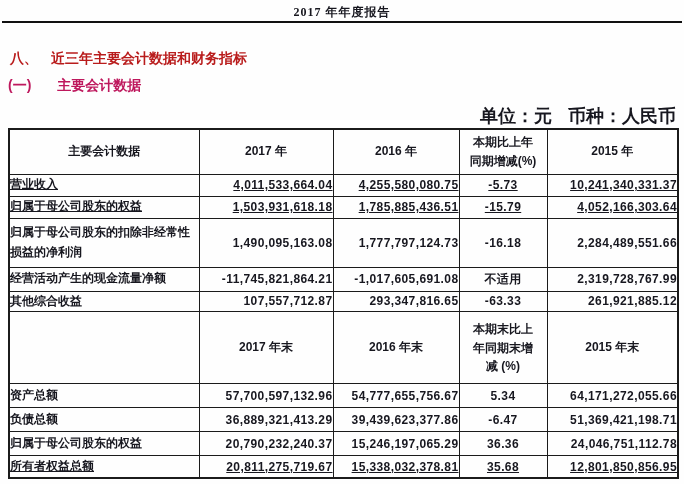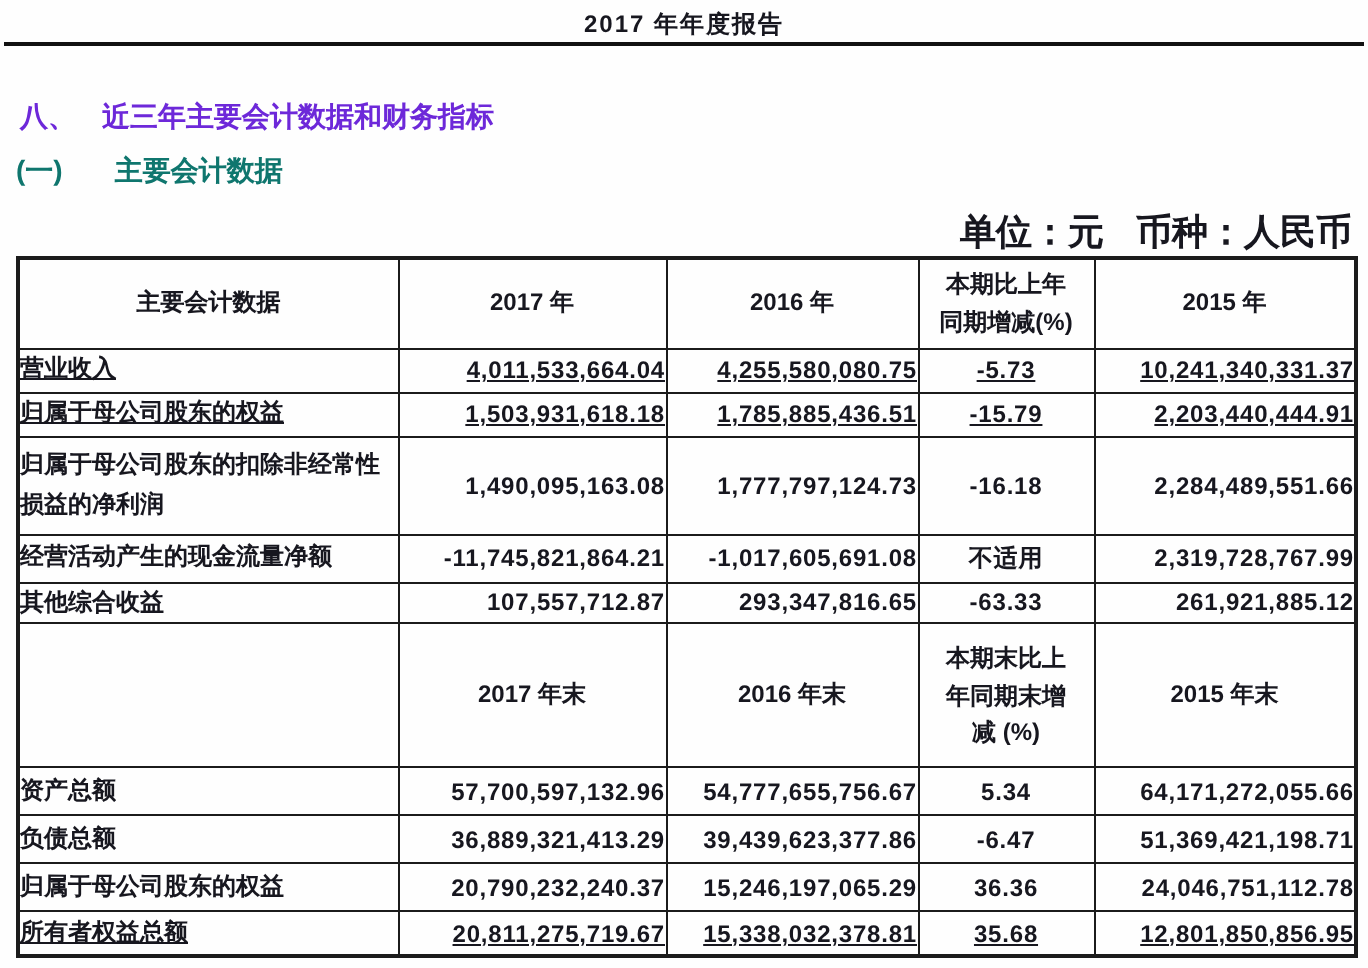--- a/index.html
+++ b/index.html
@@ -19,45 +19,46 @@
   .report-title {
     position: absolute;
     top: 4px;
     left: 0;
     width: 100%;
     text-align: center;
     font-size: 12px;
     font-weight: bold;
     letter-spacing: 1px;
     color: #17171f;
+    font-family: Liberation Serif, serif;
   }
   .header-rule {
     position: absolute;
     top: 21px;
     left: 2px;
     width: 680px;
     height: 2px;
     background: #111111;
   }
   .section-line {
     position: absolute;
     top: 50px;
     left: 10px;
     font-size: 14px;
     font-weight: bold;
-    color: #6d28d9;
+    color: #b91c1c;
   }
   .section-line .sec-no { margin-right: 13px; }
   .subsection-line {
     position: absolute;
     top: 77px;
     left: 8px;
     font-size: 14px;
     font-weight: bold;
-    color: #0f766e;
+    color: #be185d;
   }
   .subsection-line .sub-no { margin-right: 26px; }
   .unit-note {
     position: absolute;
     top: 104px;
     right: 8px;
     font-size: 18px;
     font-weight: bold;
     color: #17171f;
   }
@@ -151,21 +152,21 @@
         <td class="num">4,255,580,080.75</td>
         <td class="chg">-5.73</td>
         <td class="num">10,241,340,331.37</td>
       </tr>
 
       <tr class="d22">
         <td class="label">归属于母公司股东的权益</td>
         <td class="num">1,503,931,618.18</td>
         <td class="num">1,785,885,436.51</td>
         <td class="chg">-15.79</td>
-        <td class="num">2,203,440,444.91</td>
+        <td class="num">4,052,166,303.64</td>
       </tr>
 
       <tr class="d49">
         <td class="label">归属于母公司股东的扣除非经常性损益的净利润</td>
         <td class="num">1,490,095,163.08</td>
         <td class="num">1,777,797,124.73</td>
         <td class="chg">-16.18</td>
         <td class="num">2,284,489,551.66</td>
       </tr>
 

